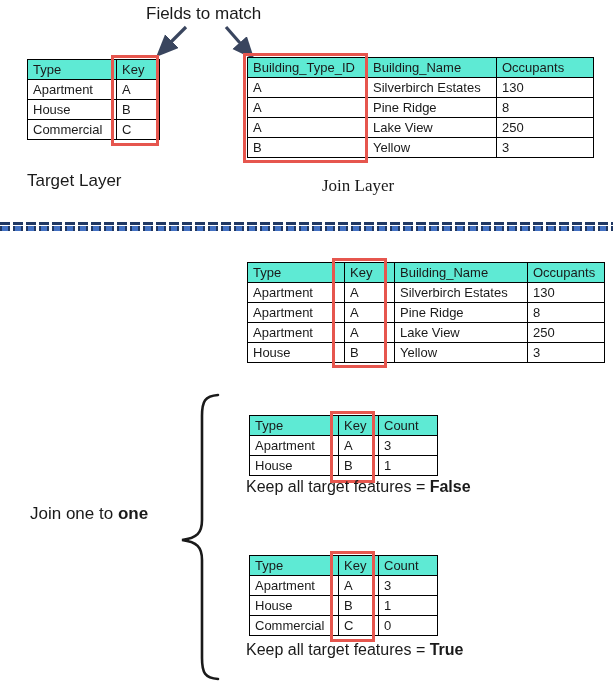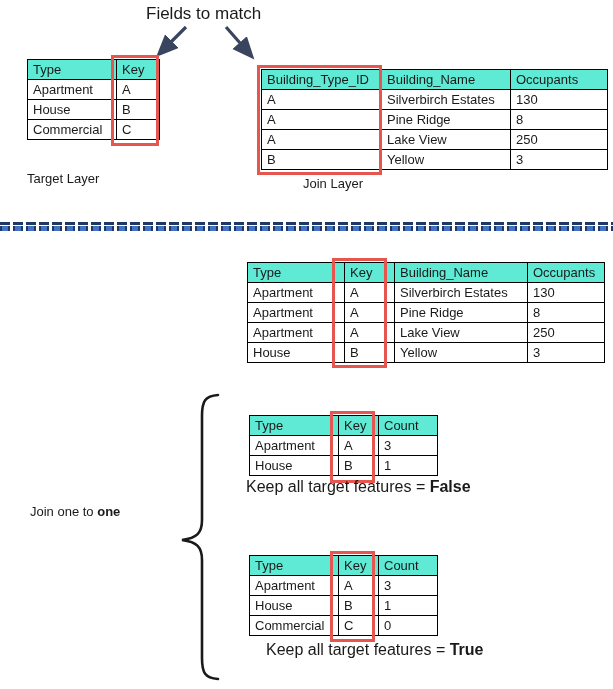--- a/index.html
+++ b/index.html
@@ -1,35 +1,35 @@
 <!DOCTYPE html>
 <html><head>
 <meta charset="utf-8">
 <style>
   html,body{margin:0;padding:0;background:#fff;}
   .canvas{
     position:relative;width:613px;height:689px;background:#fff;overflow:hidden;
     font-family:"Liberation Sans",sans-serif;color:#1a1a1a;
   }
-  .label{position:absolute;font-size:13px;white-space:nowrap;}
+  .label{position:absolute;font-size:17px;white-space:nowrap;}
   .caption{position:absolute;font-size:16px;white-space:nowrap;}
   .title{position:absolute;left:146px;top:4px;font-size:17px;}
 
   
   .tbl{position:absolute;}
   .tbl table{border-collapse:collapse;table-layout:fixed;}
   .tbl th,.tbl td{
     border:1px solid #000;height:19px;padding:0 3px 0 5px;
     font-size:13px;line-height:17px;text-align:left;font-weight:400;
     white-space:nowrap;overflow:hidden;color:#1a1a1a;
   }
   .tbl th{background:#5eead4;}
   .tbl-target{left:27px;top:59px;}
   .tbl-target th:nth-child(1){width:80px}.tbl-target th:nth-child(2){width:34px}
-  .tbl-join{left:261px;top:57px;margin-top:12px;}
+  .tbl-join{left:247px;top:57px;}
   .tbl-join th:nth-child(1){width:111px}.tbl-join th:nth-child(2){width:120px}.tbl-join th:nth-child(3){width:88px}
   .tbl-otm{left:247px;top:262px;}
   .tbl-otm th:nth-child(1){width:88px}.tbl-otm th:nth-child(2){width:41px}.tbl-otm th:nth-child(3){width:124px}.tbl-otm th:nth-child(4){width:68px}
   .tbl-false{left:249px;top:415px;}
   .tbl-true{left:249px;top:555px;}
   .tbl-count th:nth-child(1){width:80px}.tbl-count th:nth-child(2){width:31px}.tbl-count th:nth-child(3){width:50px}
 
   
   .redbox{position:absolute;border:3px solid #E6564E;pointer-events:none;}
   .rb-target{left:84px;top:-4px;width:42px;height:85px;}
@@ -119,21 +119,21 @@
           </tr>
           <tr>
             <td>B</td>
             <td>Yellow</td>
             <td>3</td>
           </tr>
         </tbody>
       </table>
     <div class="redbox rb-join"></div>
   </div>
-  <div class="label" style="left:303px;top:176px;">Join Layer</div>
+  <div class="label" style="left:322px;top:176px;font-family:Liberation Serif, serif;">Join Layer</div>
 
   <div class="divider"></div>
 
 
   <div class="tbl tbl-otm">
       <table>
         <thead>
           <tr>
             <th>Type</th>
             <th>Key</th>
@@ -225,15 +225,15 @@
           </tr>
           <tr>
             <td>Commercial</td>
             <td>C</td>
             <td>0</td>
           </tr>
         </tbody>
       </table>
     <div class="redbox rb-true"></div>
   </div>
-  <div class="caption" style="left:246px;top:641px;margin-left:20px;"><span>Keep all target features = </span><b>True</b></div>
+  <div class="caption" style="left:246px;top:641px;"><span>Keep all target features = </span><b>True</b></div>
 
 </div>
 
 </body></html>

